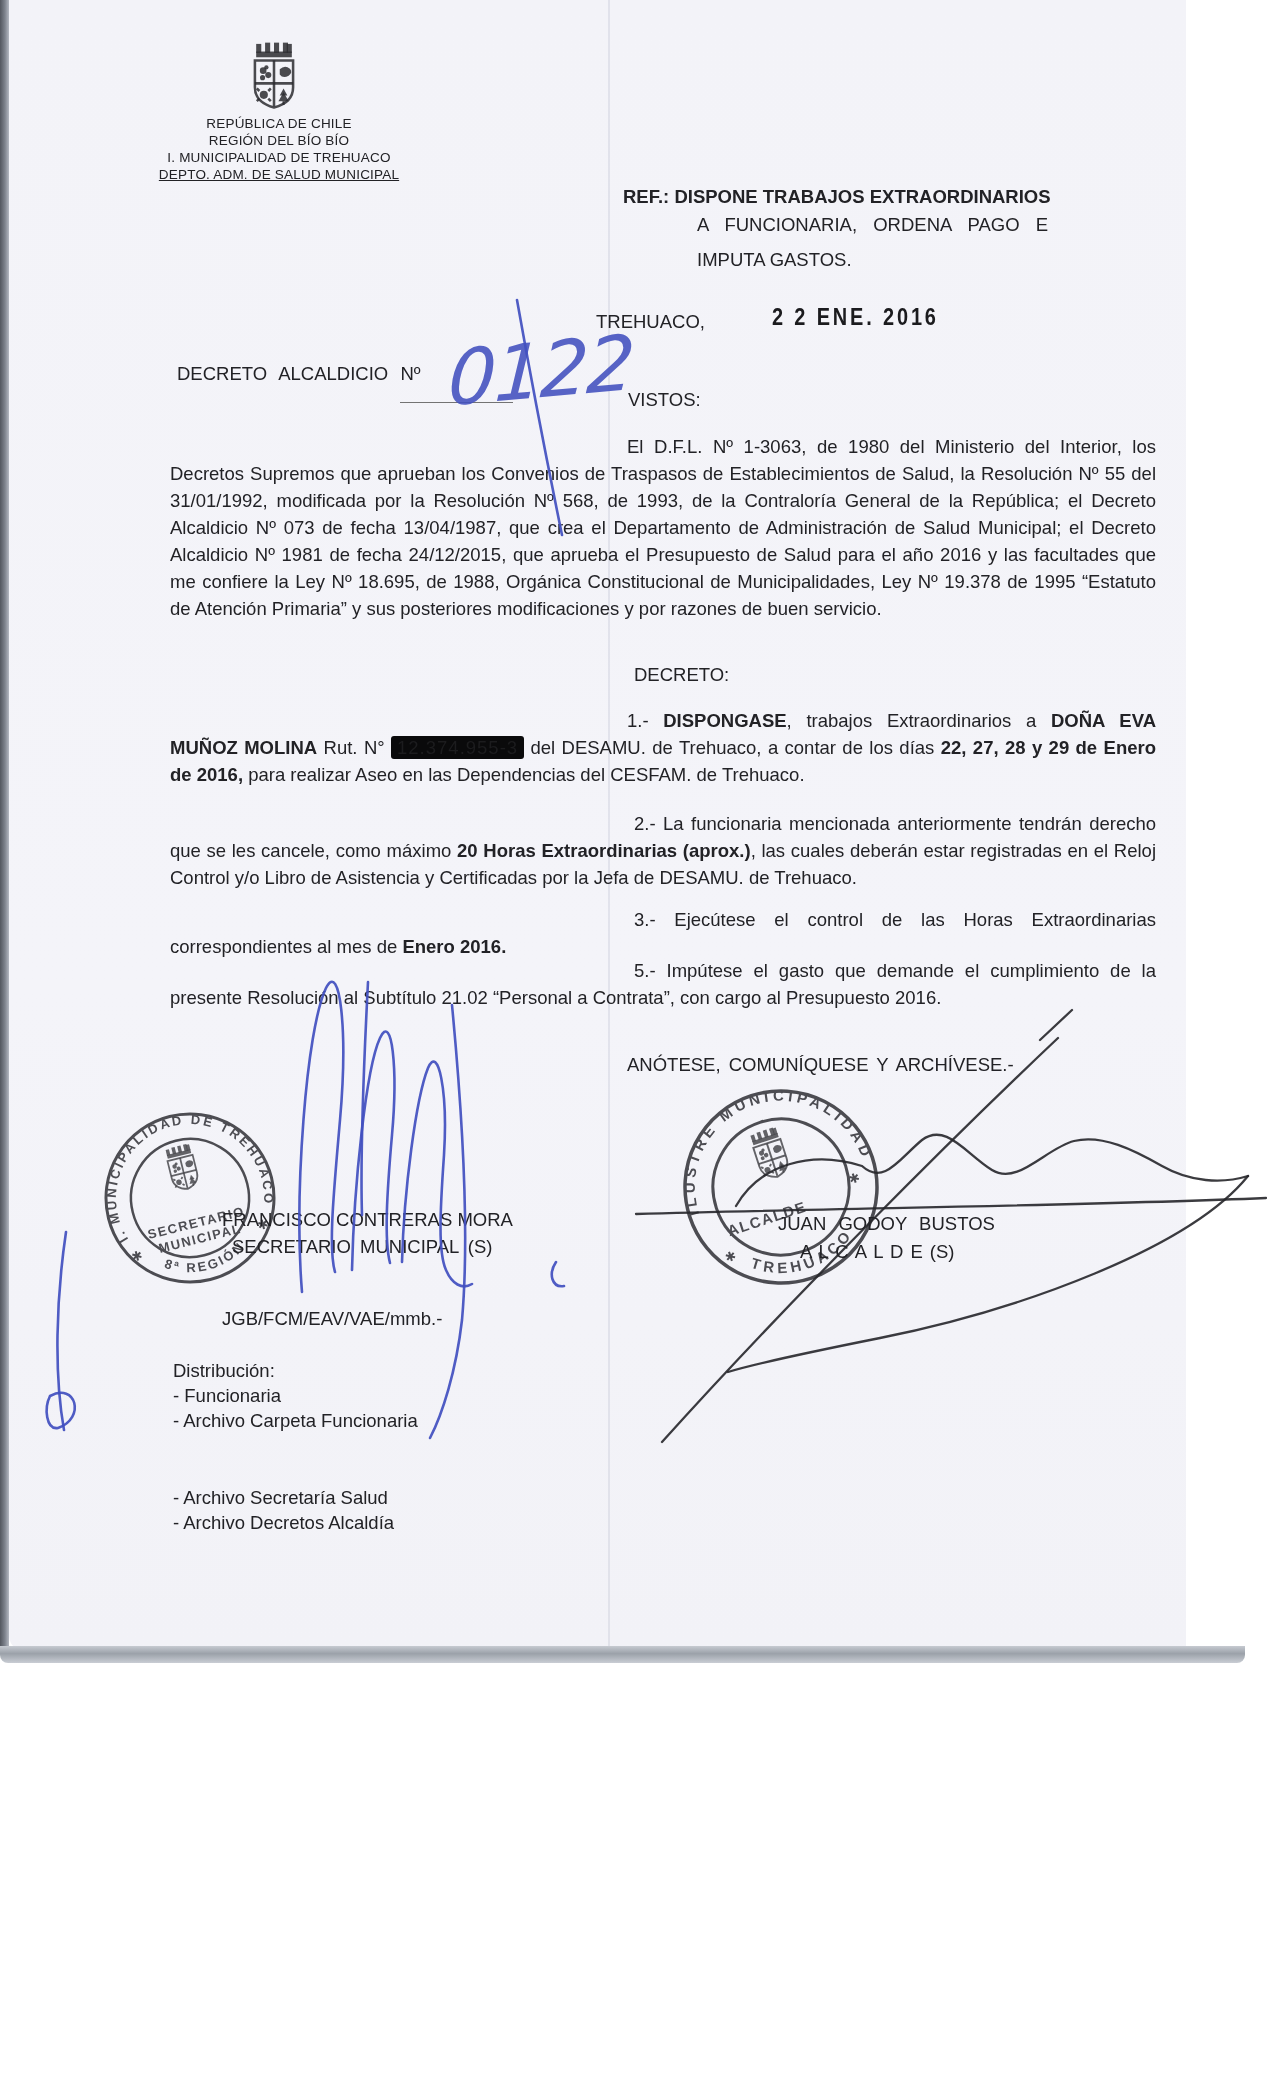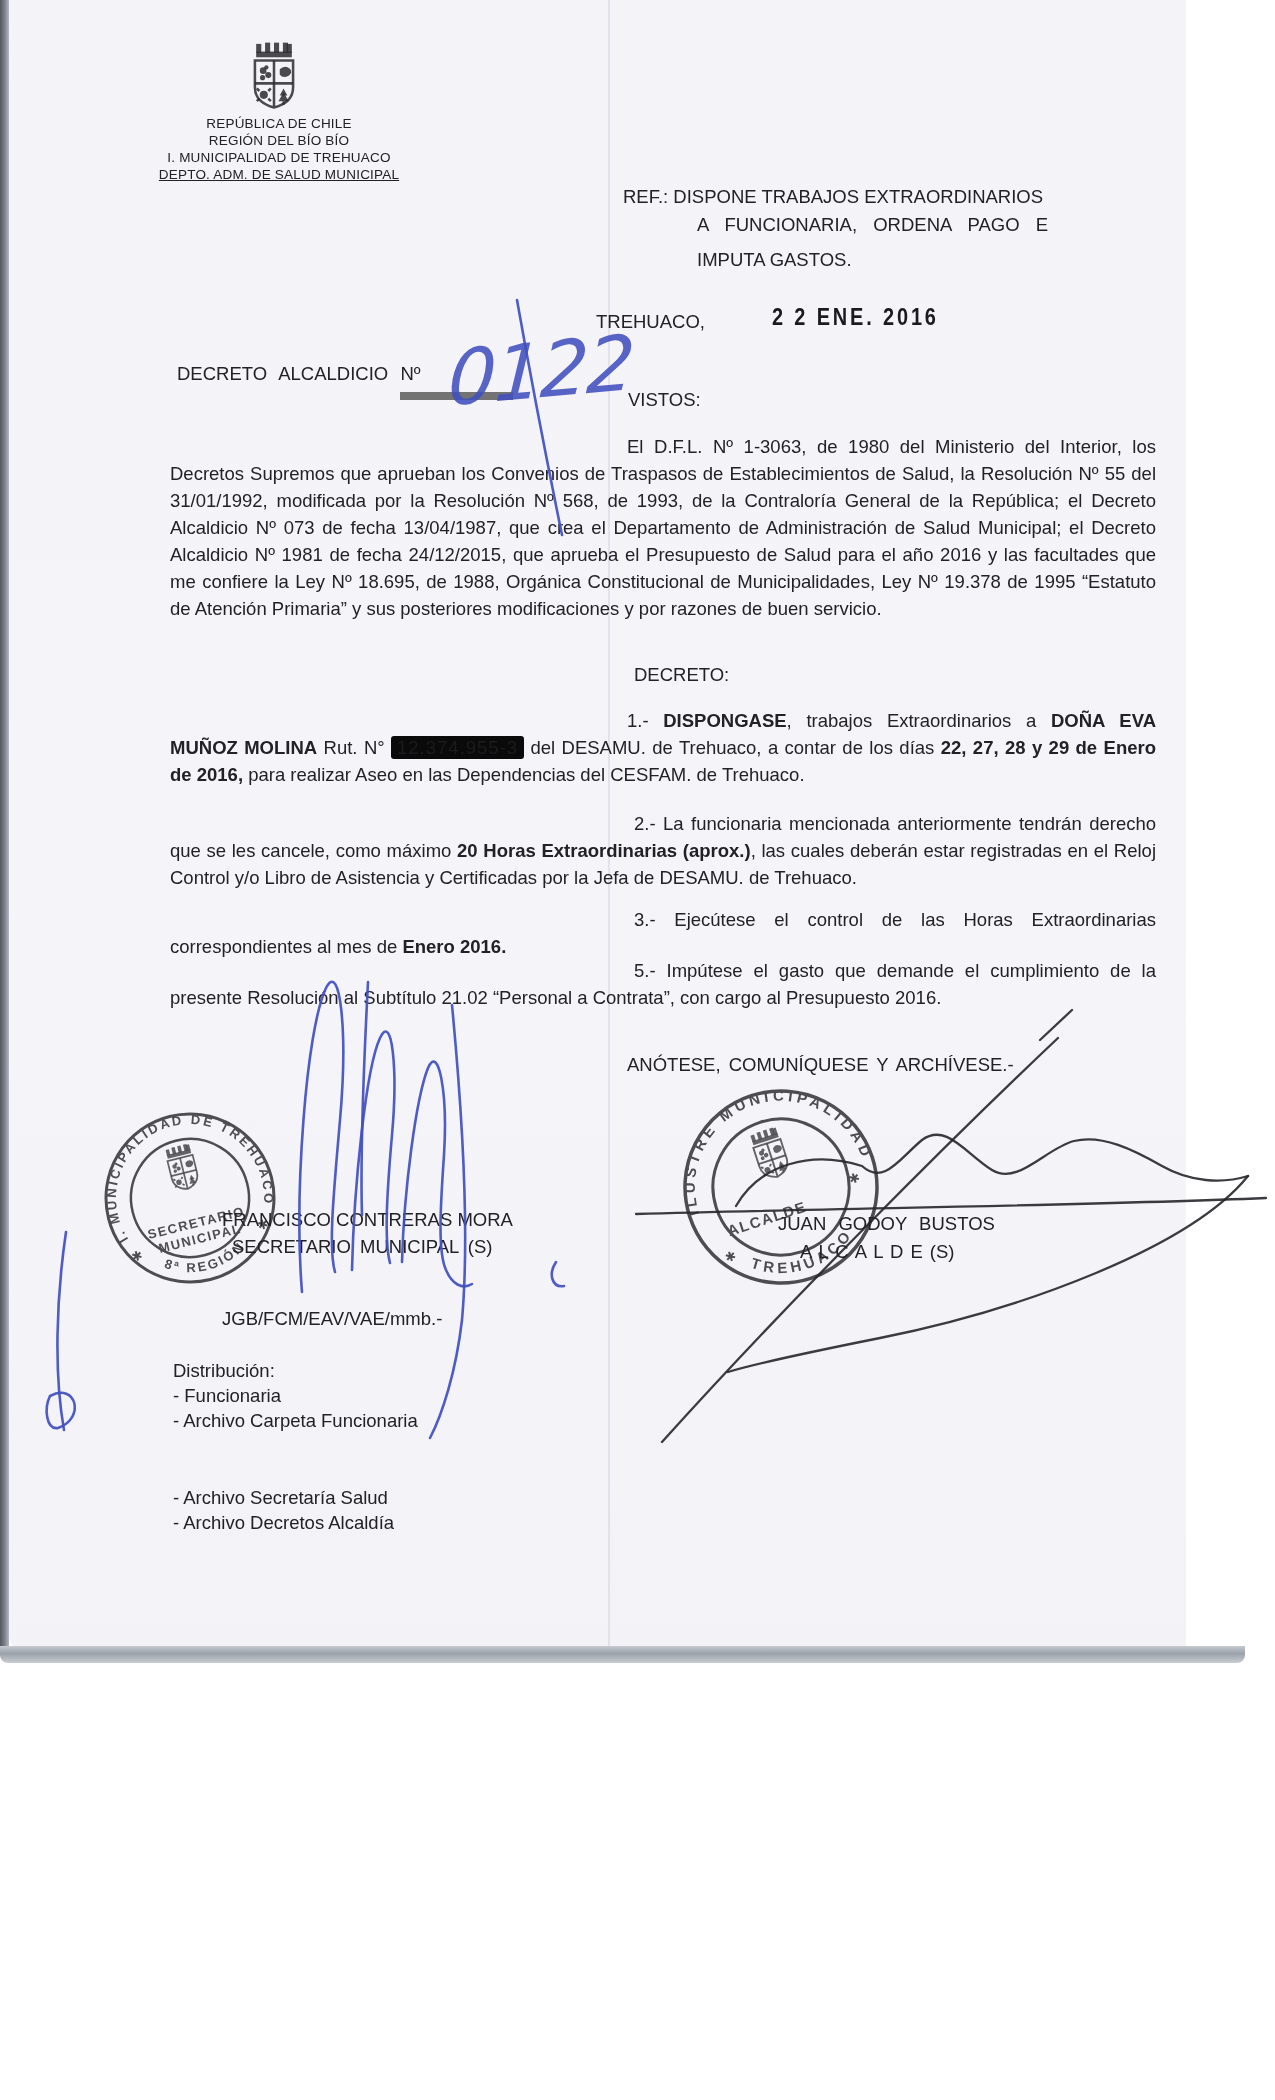--- a/index.html
+++ b/index.html
@@ -14,28 +14,28 @@
          background:linear-gradient(180deg,#c6cad1 0%,#9ba1a9 45%,#c9cdd4 100%);
          border-radius:0 0 8px 8px;}
   .crease{position:absolute;left:608px;top:0;width:2px;height:1648px;background:rgba(165,170,190,0.22);}
   .abs{position:absolute;}
   .t{font-size:18.5px;line-height:27px;white-space:nowrap;}
   .para{font-size:18.5px;line-height:27px;text-align:justify;}
   .b{font-weight:700;}
   .redact{background:#0a0a0b;color:#1c1c1e;padding:1px 6px;border-radius:3px;letter-spacing:1px;}
   .hdr{font-size:13.5px;line-height:17px;text-align:center;letter-spacing:.2px;color:#222226;}
   .hdr .u{ text-decoration:underline; }
-  .ref-l1{left:623px;top:183px;}
+  .ref-l1{left:623px;top:183px;font-weight:bold;}
   .ref-l2{left:697px;top:211px;word-spacing:11px;}
   .ref-l3{left:697px;top:246px;}
   .city{left:596px;top:308px;}
   .datestamp{left:772px;top:302px;font-size:21px;font-weight:700;letter-spacing:3px;
              color:#1b1b1e;transform:scale(.95,1.1);transform-origin:left top;}
   .decreeline{left:177px;top:360px;word-spacing:7px;}
-  .u-part{border-bottom:8px solid #737373;padding-bottom:8px;}
+  .u-part{border-bottom:1px solid #737373;padding-bottom:18px;}
   .blank{display:inline-block;width:92px;}
   .hand{left:448px;top:326px;font-size:76px;font-style:italic;color:#4250bf;opacity:.88;
         transform:rotate(-5deg) skewX(-8deg);letter-spacing:-2px;font-family:"DejaVu Sans",sans-serif;}
   .vistos-h{left:628px;top:386px;}
   .vistos-p{left:170px;top:433px;width:986px;text-indent:457px;}
   .decreto-h{left:634px;top:661px;}
   .p1{left:170px;top:707px;width:986px;text-indent:457px;}
   .p2{left:170px;top:810px;width:986px;text-indent:464px;}
   .p3{left:170px;top:906px;width:986px;text-indent:464px;}
   .p5{left:170px;top:957px;width:986px;text-indent:464px;}

